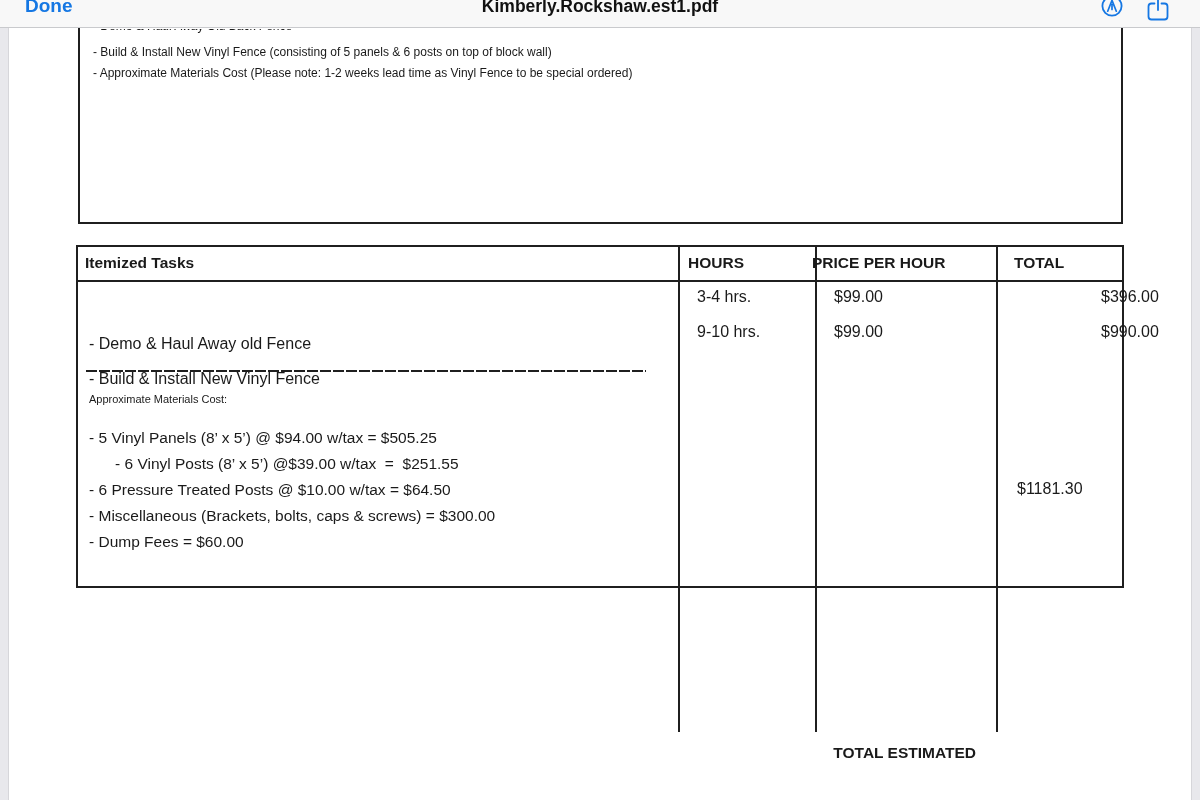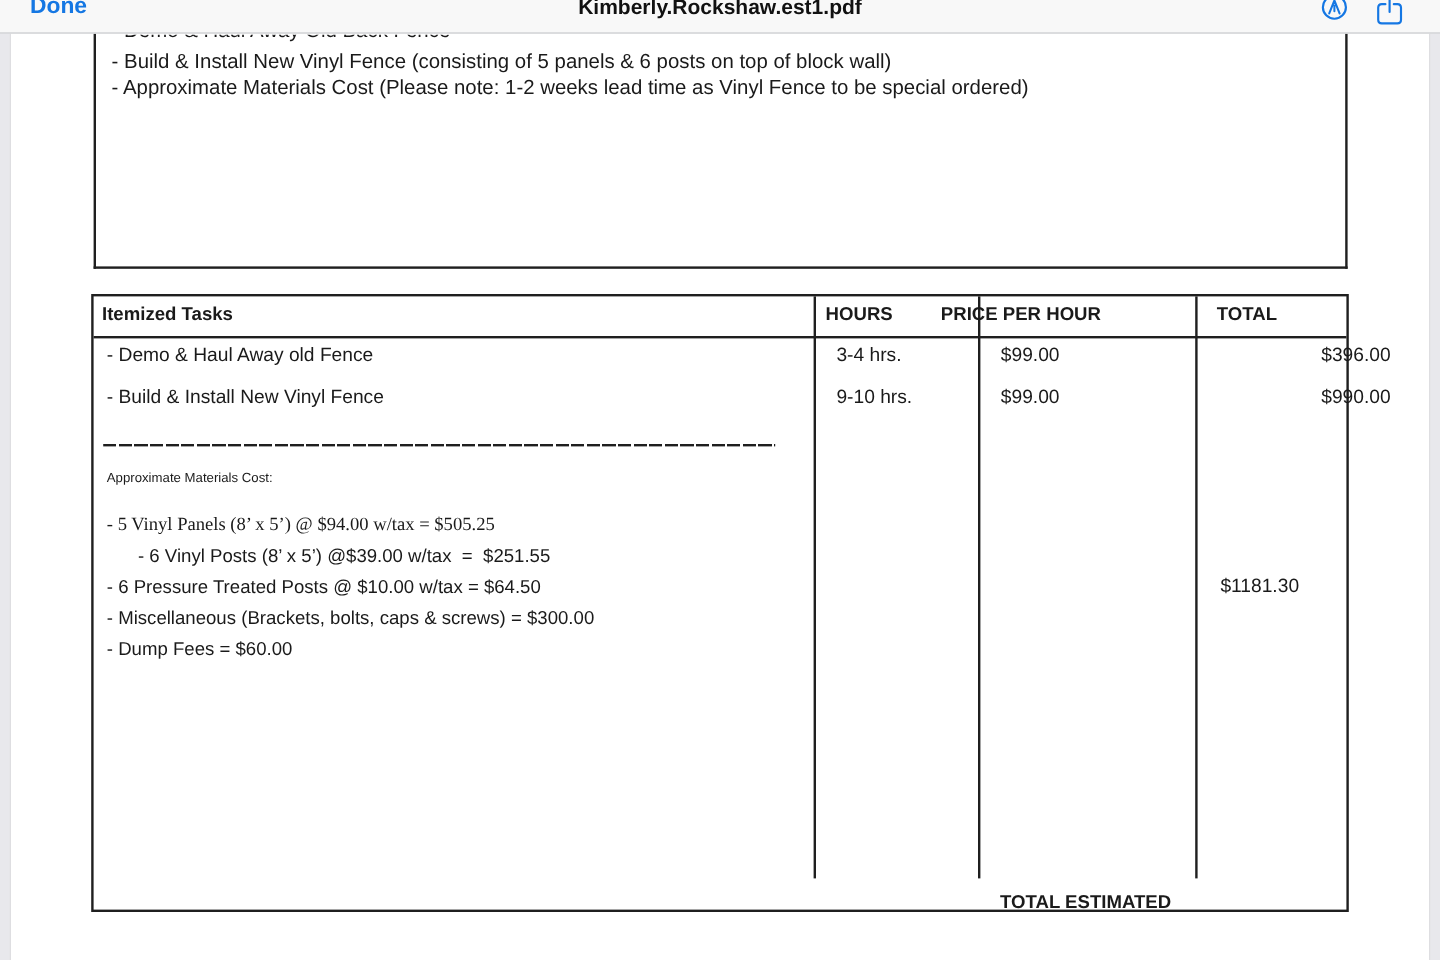--- a/index.html
+++ b/index.html
@@ -50,58 +50,58 @@
   }
 
   
   .notes-box{
     left:77px;top:28px;width:1045px;height:196px;
     border-left:2px solid var(--line);
     border-right:2px solid var(--line);
     border-bottom:2px solid var(--line);
     z-index:2;
   }
-  .notes-box .txt{font-size:17px;line-height:20px;white-space:nowrap;}
+  .notes-box .txt{font-size:12px;line-height:20px;white-space:nowrap;}
   .clip-window{left:13px;top:1px;width:1000px;height:7px;overflow:hidden;}
   .clip-window .txt{display:block;margin-top:-13px;}
   .note-2{left:13px;top:14px;}
   .note-3{left:13px;top:35px;}
 
   
   .tasks-table{
-    left:75px;top:245px;width:1048px;height:515px;
+    left:75px;top:245px;width:1048px;height:343px;
     border:2px solid var(--line);
     z-index:2;
   }
   .vline{top:0;width:2px;height:485px;background:var(--line);}
   .vline-1{left:600px;}
   .vline-2{left:737px;}
   .vline-3{left:918px;}
   .header-sep{left:0;top:33px;width:1044px;height:2px;background:var(--line);}
   .th{font-size:15.5px;font-weight:700;top:7px;white-space:nowrap;}
   .th-tasks{left:7px;}
   .th-hours{left:610px;}
-  .th-price{left:706px;}
+  .th-price{left:734px;}
   .th-total{left:936px;}
 
   .cell{font-size:16px;line-height:18px;white-space:pre;}
   .row1{top:41px;}
   .row2{top:76px;}
-  .c-task{left:11px;}
+  .c-task{left:11px;margin-top:47px;}
   .c-hours{left:619px;}
   .c-price{left:756px;}
   .c-total{left:987px;margin-left:36px;}
 
   .task-divider{
     left:8px;top:123px;width:560px;height:2px;
     background:repeating-linear-gradient(90deg,var(--line) 0 11px,transparent 11px 13px);
   }
   .mat-heading{left:11px;top:146px;font-size:11px;}
   .mat-item{left:11px;font-size:15.5px;line-height:19px;white-space:pre;}
-  .mi-0{top:181px;font-family:Liberation Serif, serif;} .mi-1{top:207px;margin-left:26px;} .mi-2{top:233px;}
+  .mi-0{top:181px;} .mi-1{top:207px;margin-left:26px;} .mi-2{top:233px;}
   .mi-3{top:259px;} .mi-4{top:285px;}
   .mat-total{left:939px;top:233px;font-size:16px;}
 
   
   .summary-label{
     left:655px;top:744px;width:320px;text-align:right;
     font-size:15.5px;font-weight:700;white-space:nowrap;z-index:2;
   }
   .summary-box{
     left:995px;top:735px;width:128px;height:40px;

